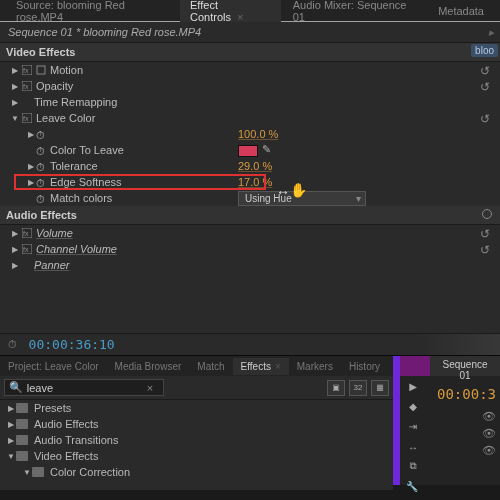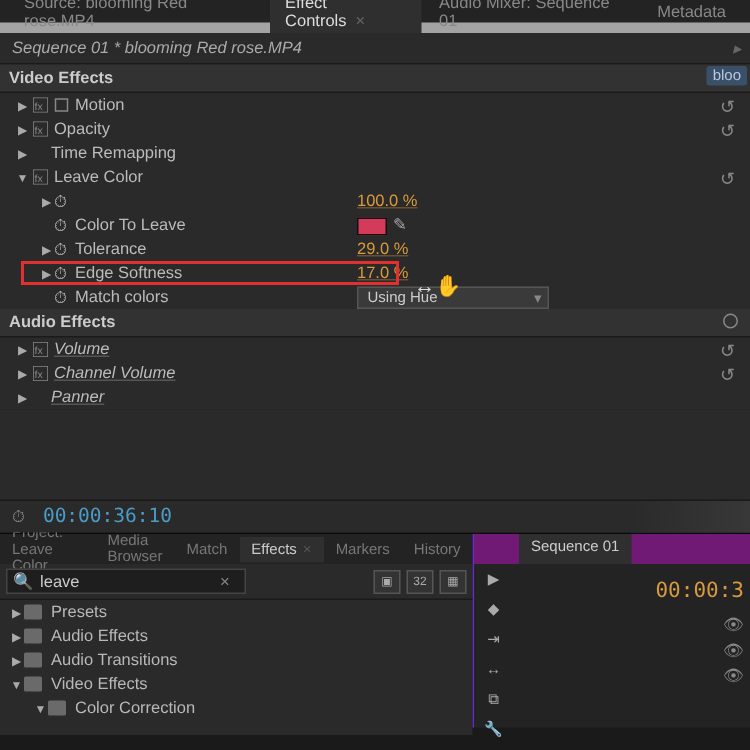--- a/index.html
+++ b/index.html
@@ -1,17 +1,17 @@
 <!DOCTYPE html>
 <html><head>
 <meta charset="utf-8">
 <style>
 * { margin: 0; padding: 0; box-sizing: border-box; font-family: Arial, sans-serif; }
 body { background: #1a1a1a; color: #b8b8b8; font-size: 11px; width: 500px; height: 500px; overflow: hidden; position: relative; }
-.toptabs { display: flex; background: #232323; height: 22px; align-items: center; padding: 0 6px; gap: 2px; border-bottom: 7px solid #a3a3a3; }
+.toptabs { display: flex; background: #232323; height: 22px; align-items: center; padding: 0 6px; gap: 2px; border-bottom: 1px solid #a3a3a3; }
 .toptab { padding: 4px 10px; color: #888; cursor: pointer; }
 .toptab.active { background: #2f2f2f; color: #ddd; border-top: 1px solid #444; }
 .toptab .x { margin-left: 6px; color: #666; }
 .seqbar { background: #2a2a2a; padding: 4px 8px; color: #aaa; border-bottom: 1px solid #1a1a1a; position: relative; font-style: italic; }
 .seqbar .arrow { position: absolute; right: 6px; top: 4px; color: #666; }
 .tc-chip { position: absolute; right: 2px; top: 44px; background: #3a5068; color: #b8c8e0; font-size: 10px; padding: 1px 4px; border-radius: 2px; z-index: 5; }
 .section-hdr { background: #323232; padding: 3px 6px; color: #ccc; font-weight: bold; border-bottom: 1px solid #1a1a1a; position: relative; }
 .section-hdr .circ { position: absolute; right: 8px; top: 3px; width: 10px; height: 10px; border: 1px solid #888; border-radius: 50%; }
 .tree { background: #2a2a2a; }
 .row { display: flex; align-items: center; height: 16px; padding: 0 4px; position: relative; }
@@ -28,21 +28,21 @@
 .dropdown { position: absolute; left: 238px; background: #3a3a3a; border: 1px solid #555; padding: 1px 6px; width: 128px; color: #ccc; font-size: 10px; }
 .dropdown::after { content: "▾"; position: absolute; right: 4px; color: #888; }
 .reset { position: absolute; right: 10px; top: 2px; color: #888; font-size: 12px; }
 .highlight { position: absolute; left: 14px; top: 0; width: 252px; height: 16px; border: 2px solid #e03030; pointer-events: none; z-index: 3; }
 .cursor { position: absolute; left: 276px; top: 182px; font-size: 14px; color: #ddd; z-index: 10; pointer-events: none; }
 .spacer { height: 60px; background: #2a2a2a; }
 .timebar { background: #2a2a2a; border-top: 1px solid #1a1a1a; padding: 4px 8px; display: flex; align-items: center; gap: 12px; position: relative; height: 22px; }
 .timecode { color: #4a9cc8; font-family: monospace; font-size: 13px; }
 .playhead { position: absolute; right: 0; top: 0; bottom: 0; width: 80px; background: linear-gradient(to right, #2a2a2a, #383838); }
 .botpanel { display: flex; background: #232323; border-top: 1px solid #0a0a0a; height: 130px; }
-.leftp { width: 316px; border-right: 1px solid #6d28d9; }
+.leftp { width: 400px; border-right: 7px solid #6d28d9; }
 .bottabs { display: flex; background: #232323; height: 20px; align-items: center; }
 .bottab { padding: 3px 8px; color: #777; font-size: 10px; cursor: pointer; }
 .bottab.active { background: #2f2f2f; color: #ccc; }
 .bottab .x { margin-left: 4px; color: #555; }
 .searchrow { display: flex; align-items: center; background: #2a2a2a; padding: 3px 4px; gap: 4px; border-bottom: 1px solid #1a1a1a; }
 .searchbox { display: flex; align-items: center; background: #1e1e1e; border: 1px solid #444; padding: 1px 4px; width: 160px; }
 .searchbox input { background: transparent; border: none; color: #ccc; font-size: 11px; width: 120px; outline: none; }
 .clear { color: #888; cursor: pointer; }
 .iconbtn { width: 18px; height: 16px; background: #333; border: 1px solid #555; display: flex; align-items: center; justify-content: center; font-size: 8px; color: #aaa; cursor: pointer; }
 .browser { background: #2a2a2a; height: 90px; overflow: hidden; }

